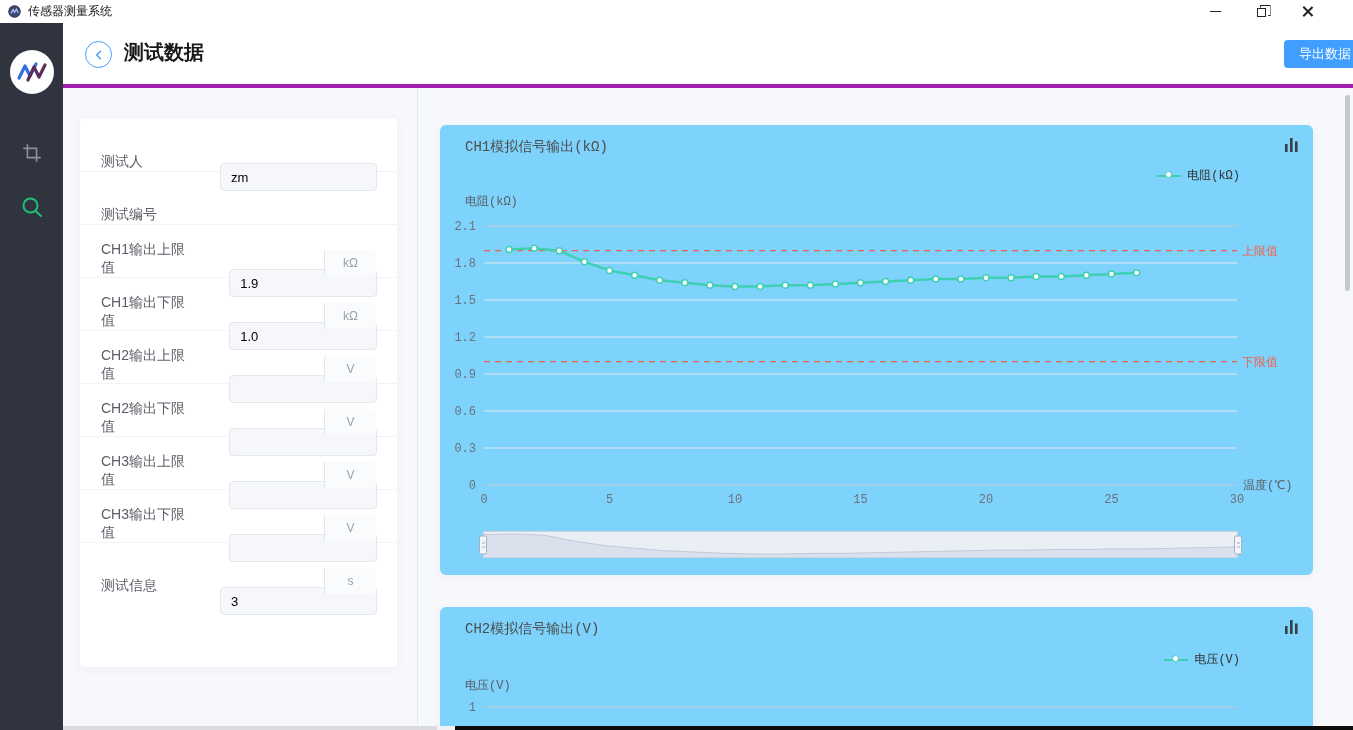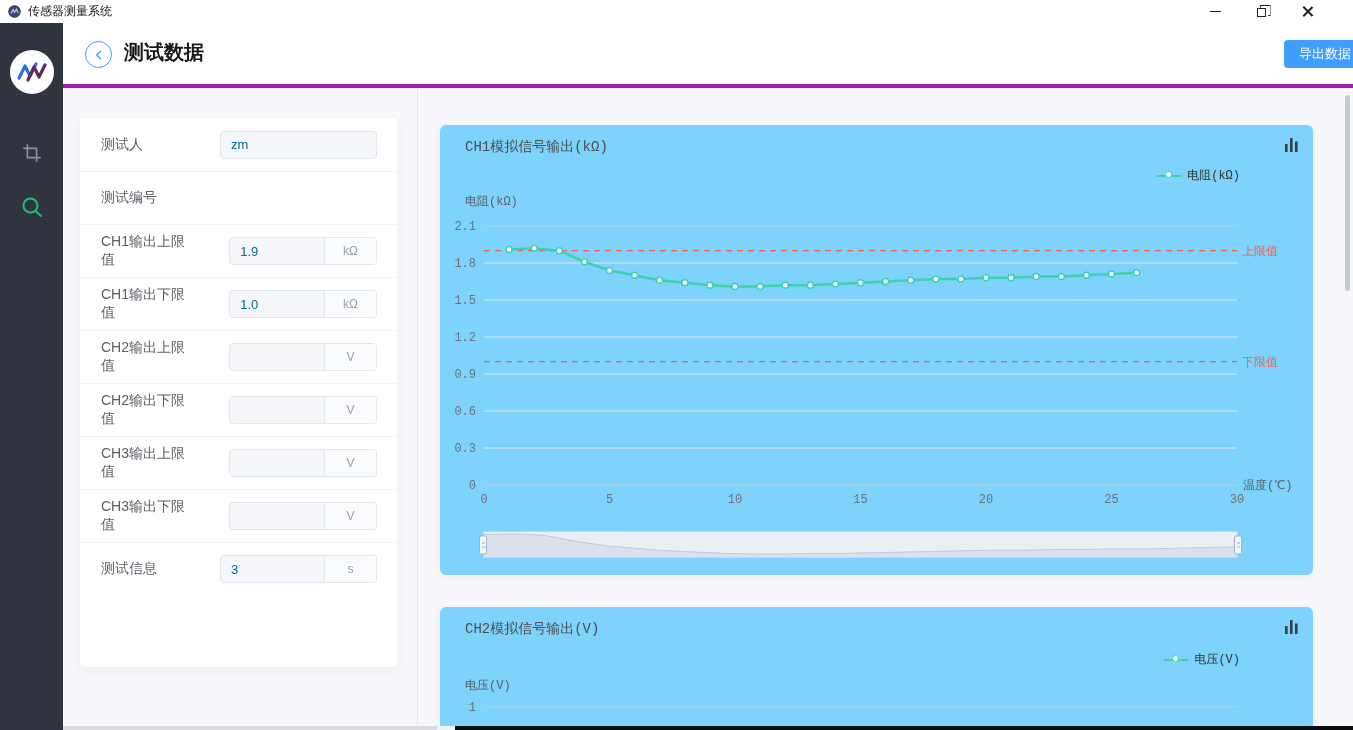--- a/index.html
+++ b/index.html
@@ -33,25 +33,25 @@
 
   
   .content { position:absolute; left:63px; top:88px; width:1290px; height:642px; background:#f7f8fb; overflow:hidden; }
   .v-divider { position:absolute; left:354px; top:0; width:1px; height:642px; background:#e5e8ef; }
 
   
   .info-card { position:absolute; left:17px; top:30px; width:317px; height:549px; background:#fff; border-radius:4px; box-shadow:0 2px 10px rgba(60,80,120,.06); overflow:hidden; }
   .info-head { position:relative; height:50px; border-bottom:1px solid #eef0f5; display:flex; align-items:center; padding-left:16px; }
   .accent-bar { width:7px; height:26px; background:#3e8ef7; }
   .info-title { font-size:15px; font-weight:600; color:#303133; margin-left:14px; }
-  .form-row { display:flex; align-items:center; justify-content:space-between; height:53px; padding:0 20px 0 21px; }
+  .form-row { display:flex; align-items:flex-end; justify-content:space-between; height:53px; padding:0 20px 0 21px; }
   .form-row + .form-row { border-top:1px solid #f1f3f7;gap:36px; }
   .f-label { font-size:14px; color:#5a5e66; }
   .f-box { position:relative; width:157px; height:28px; }
-  .f-box input { width:100%; height:100%; background:#f5f7fa; border:1px solid #e3e7ee; border-radius:4px; font-size:13px; color:#0369a1; padding:0 10px; font-family:inherit; outline:none; }
+  .f-box input { width:100%; height:100%; background:#f5f7fa; border:1px solid #e3e7ee; border-radius:4px; font-size:13px; color:#000000; padding:0 10px; font-family:inherit; outline:none;margin-top:20px; }
   .f-box.with-unit input { padding-right:58px; }
   .f-unit { position:absolute; right:1px; top:1px; bottom:1px; width:52px; background:#fafbfd; border-left:1px solid #e3e7ee; border-radius:0 3px 3px 0; display:flex; align-items:center; justify-content:center; font-size:12px; color:#9aa0ab; }
 
   
   .chart-card { position:absolute; left:377px; width:873px; background:#7dd3fc; border-radius:6px; box-shadow:0 2px 10px rgba(60,80,120,.06);font-family:Liberation Mono, monospace; }
   .card1 { top:37px; height:450px; }
   .card2 { top:519px; height:250px; }
   .c-title { position:absolute; left:25px; top:13px; font-size:14px; color:#4c4c4c; }
   .c-icon { position:absolute; right:14px; top:12px; cursor:pointer; }
   .legend { position:absolute; right:73px; display:flex; align-items:center; cursor:pointer; }

